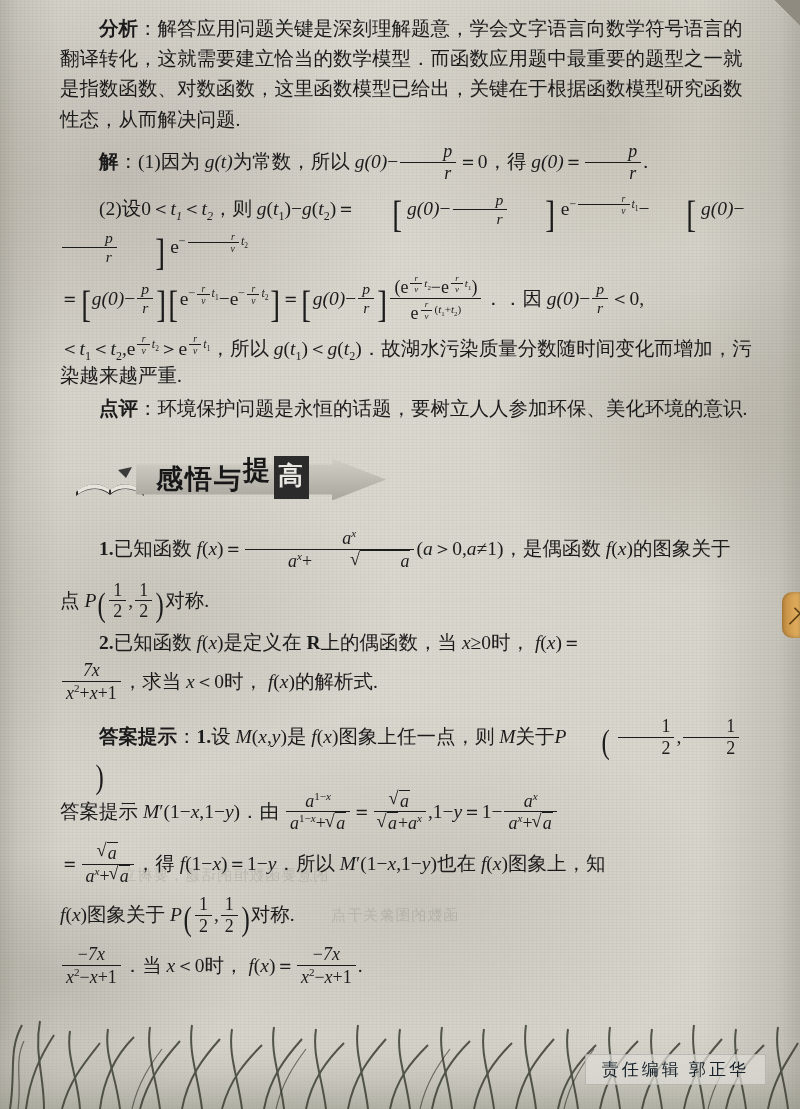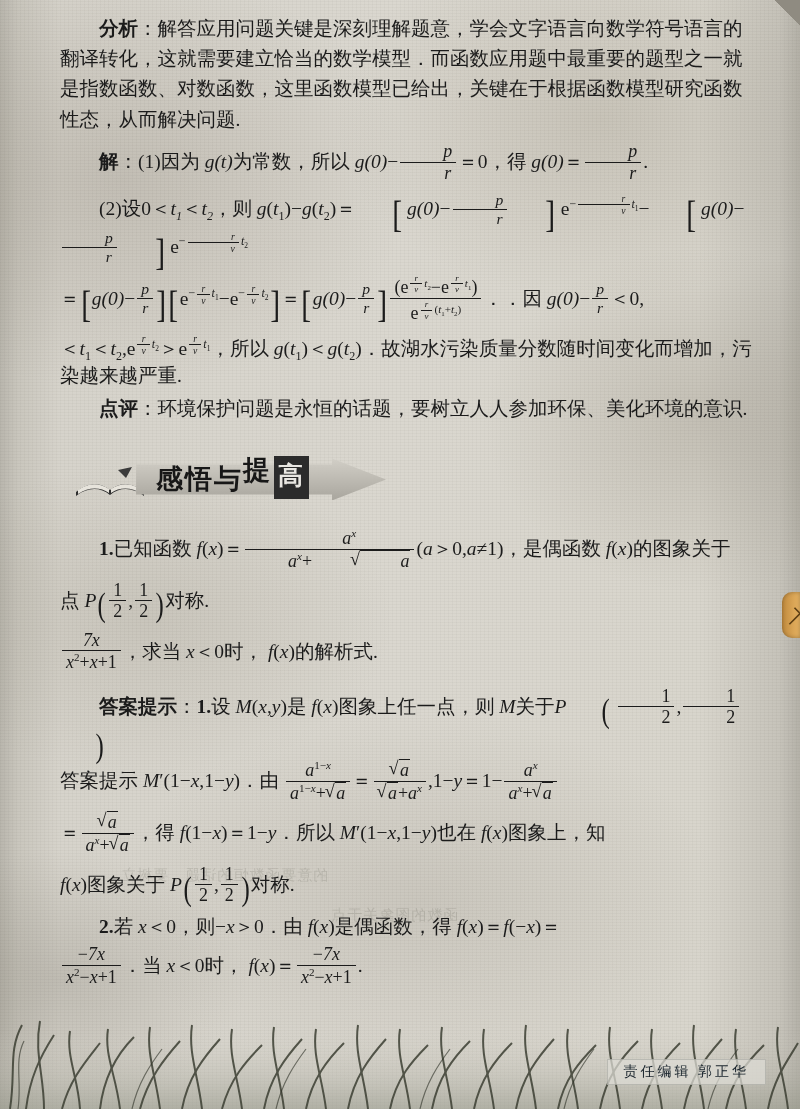--- a/index.html
+++ b/index.html
@@ -83,21 +83,21 @@
   .bannertext .box{
     display:inline-block;background:#2b2b2b;color:#e9e7e2;
     padding:1px 4px 3px 4px;margin-left:2px;font-size:25px;position:relative;top:-2px;
   }
 
   
   #grass{position:absolute;left:0;bottom:0;width:800px;height:118px;overflow:hidden;pointer-events:none;}
   #editor{
     position:absolute;right:34px;bottom:24px;
     background:rgba(222,220,213,.72);
-    padding:3px 16px;font-size:14px;letter-spacing:3px;color:#16212a;
+    padding:3px 16px;font-size:17px;letter-spacing:3px;color:#16212a;
     border:1px solid rgba(90,95,90,.25);
   }
   
   #tab{
     position:absolute;right:0;top:592px;width:18px;height:46px;
     background:linear-gradient(90deg,#c08a3e,#e8b463);
     border-radius:10px 0 0 10px;
     box-shadow:inset 0 0 4px rgba(0,0,0,.3);
   }
   #tab:after{
@@ -172,20 +172,27 @@
   <p class="indent mline">
     <b>1.</b><span>已知函数</span>
     <span class="mi">f</span>(<span class="mi">x</span>)＝<span class="frac"><span class="n"><span class="mi">a</span><sup><span class="mi">x</span></sup></span><span class="d"><span class="mi">a</span><sup><span class="mi">x</span></sup>+<span class="sq"><span class="mi">a</span></span></span></span>(<span class="mi">a</span>＞0,<span class="mi">a</span>≠1)<span>，是偶函数</span>
     <span class="mi">f</span>(<span class="mi">x</span>)<span>的图象关于</span>
   </p>
   <p class="mline">
     <span>点</span>
     <span class="mi">P</span><span class="pr">(</span><span class="frac"><span class="n">1</span><span class="d">2</span></span>,<span class="frac"><span class="n">1</span><span class="d">2</span></span><span class="pr">)</span><span>对称.</span>
   </p>
 
+  <p class="indent mline">
+    <b>2.</b><span>已知函数</span>
+    <span class="mi">f</span>(<span class="mi">x</span>)<span>是定义在</span>
+    <b>R</b><span>上的偶函数，当</span>
+    <span class="mi">x</span>≥0<span>时，</span>
+    <span class="mi">f</span>(<span class="mi">x</span>)＝
+  </p>
   <p class="mline">
     <span class="frac"><span class="n"><span class="mi">7x</span></span><span class="d"><span class="mi">x</span><sup>2</sup>+<span class="mi">x</span>+1</span></span><span>，求当</span>
     <span class="mi">x</span>＜0<span>时，</span>
     <span class="mi">f</span>(<span class="mi">x</span>)<span>的解析式.</span>
   </p>
 
   <p class="indent mline" style="margin-top:12px;">
     <b>答案提示</b>：<b>1.</b><span>设</span>
     <span class="mi">M</span>(<span class="mi">x</span>,<span class="mi">y</span>)<span>是</span>
     <span class="mi">f</span>(<span class="mi">x</span>)<span>图象上任一点，则</span>
@@ -203,26 +210,20 @@
     <span class="mi">f</span>(1−<span class="mi">x</span>)＝1−<span class="mi">y</span><span>．所以</span>
     <span class="mi">M</span>′(1−<span class="mi">x</span>,1−<span class="mi">y</span>)<span>也在</span>
     <span class="mi">f</span>(<span class="mi">x</span>)<span>图象上，知</span>
   </p>
 
   <p class="mline">
     <span class="mi">f</span>(<span class="mi">x</span>)<span>图象关于</span>
     <span class="mi">P</span><span class="pr">(</span><span class="frac"><span class="n">1</span><span class="d">2</span></span>,<span class="frac"><span class="n">1</span><span class="d">2</span></span><span class="pr">)</span><span>对称.</span>
   </p>
 
-  <p class="indent mline">
-    <b>2.</b><span>若</span>
-    <span class="mi">x</span>＜0<span>，则</span>−<span class="mi">x</span>＞0<span>．由</span>
-    <span class="mi">f</span>(<span class="mi">x</span>)<span>是偶函数，得</span>
-    <span class="mi">f</span>(<span class="mi">x</span>)＝<span class="mi">f</span>(−<span class="mi">x</span>)＝
-  </p>
 
   <p class="mline">
     <span class="frac"><span class="n">−<span class="mi">7x</span></span><span class="d"><span class="mi">x</span><sup>2</sup>−<span class="mi">x</span>+1</span></span><span>．当</span>
     <span class="mi">x</span>＜0<span>时，</span>
     <span class="mi">f</span>(<span class="mi">x</span>)＝<span class="frac"><span class="n">−<span class="mi">7x</span></span><span class="d"><span class="mi">x</span><sup>2</sup>−<span class="mi">x</span>+1</span></span><span>.</span>
   </p>
 
 </div>
 
 <svg id="grass" viewBox="0 0 800 118" preserveAspectRatio="none">

